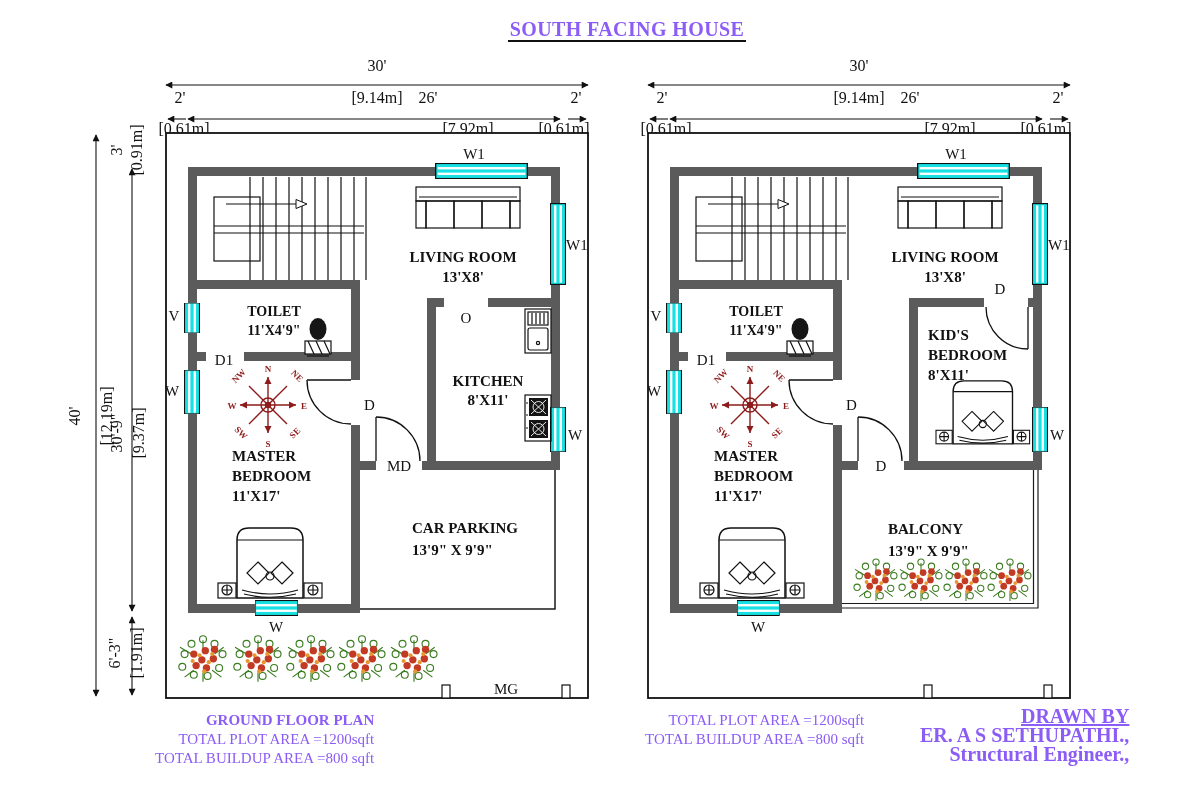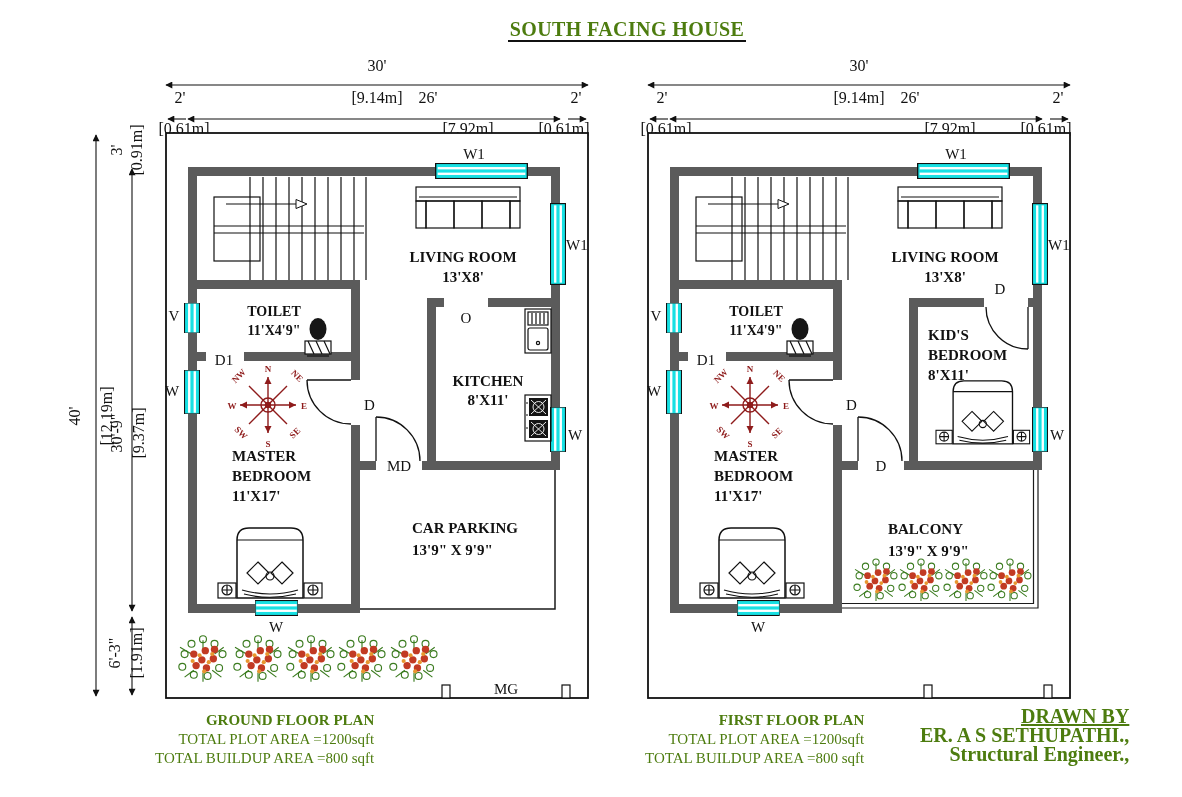--- a/index.html
+++ b/index.html
@@ -1,17 +1,17 @@
 <!DOCTYPE html>
 <html><head>
 <meta charset="utf-8">
 <style>
   html,body{margin:0;padding:0;background:#fff;}
   .page{position:relative;width:1182px;height:797px;background:#fff;overflow:hidden;
-        font-family:"Liberation Serif",serif;color:#4d7c0f;}
+        font-family:"Liberation Serif",serif;color:#8b5cf6;}
   .title{position:absolute;top:18px;left:347px;width:560px;text-align:center;
          font-size:20px;font-weight:bold;letter-spacing:.4px;}
   .title span{border-bottom:2.5px solid #111;padding:0 2px;}
   svg.plan{position:absolute;}
   .caption{position:absolute;font-size:15px;line-height:19px;text-align:right;}
   .caption .h{font-weight:bold;}
   .drawn div{font-weight:bold;font-size:20px;}
   .drawn .u{text-decoration:underline;}
   
   text{font-family:"Liberation Serif",serif;fill:#111;}
@@ -393,21 +393,20 @@
     <text class="room" x="240" y="423">13'9" X 9'9"</text>
   </svg>
 
   <div class="caption" style="left:155px;top:711px">
     <div class="h">GROUND FLOOR PLAN</div>
     <div>TOTAL PLOT AREA =1200sqft</div>
     <div>TOTAL BUILDUP AREA =800 sqft</div>
   </div>
 
   <div class="caption" style="left:645px;top:711px">
-    <div class="h">FIRST FLOOR PLAN</div>
     <div>TOTAL PLOT AREA =1200sqft</div>
     <div>TOTAL BUILDUP AREA =800 sqft</div>
   </div>
 
   <div class="caption drawn" style="left:920px;top:707px">
     <div class="u">DRAWN BY</div>
     <div>ER. A S SETHUPATHI.,</div>
     <div>Structural Engineer.,</div>
   </div>
 

